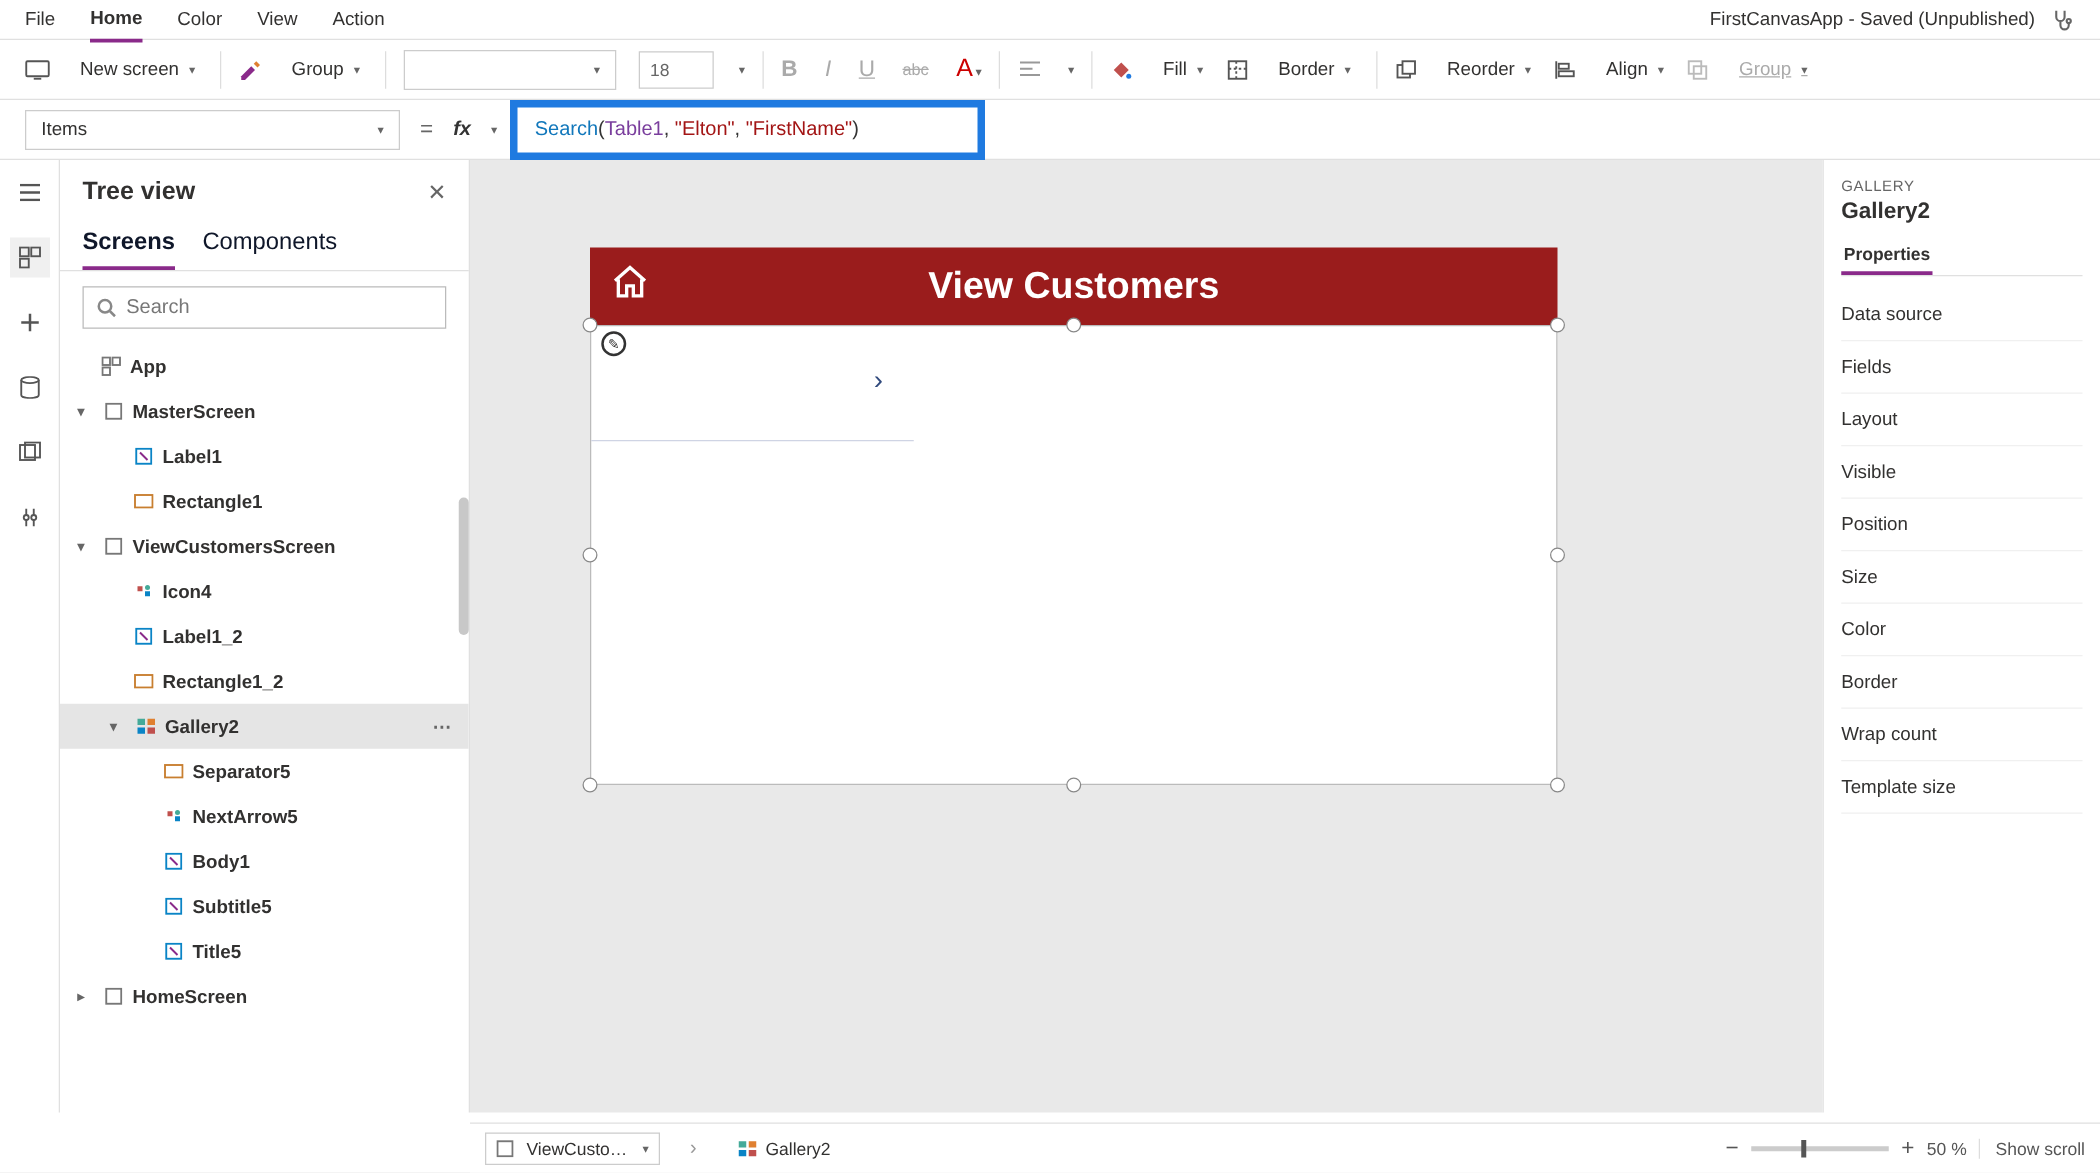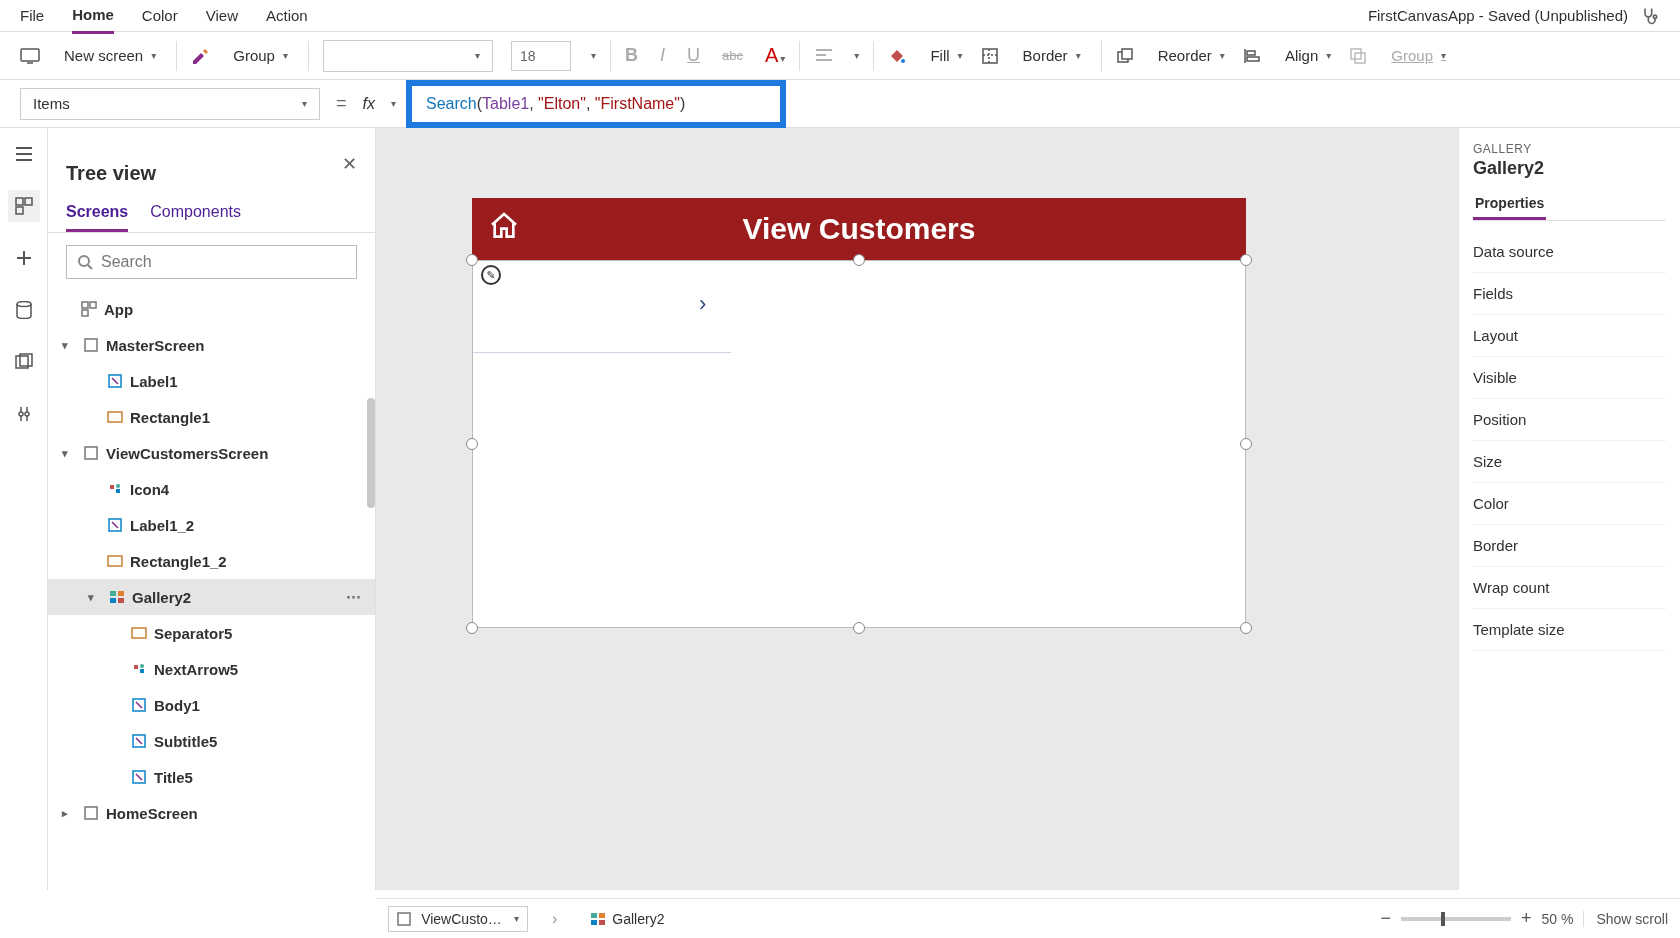--- a/index.html
+++ b/index.html
@@ -17,43 +17,43 @@
 .ribbon .sep { width:1px; height:30px; background:#ddd; margin:0 14px; }
 .ribbon .grp { display:flex; align-items:center; gap:18px; }
 .ribbon .txtbtn { display:flex; align-items:center; gap:6px; font-size:15px; color:#323130; cursor:pointer; padding:4px 6px; }
 .ribbon .fsz { width:60px; height:30px; border:1px solid #ccc; font-size:14px; padding:2px 8px; color:#666; }
 .chev { font-size:10px; color:#666; margin-left:2px; }
 
 
 .formulabar { display:flex; align-items:center; height:48px; border-bottom:1px solid #e0e0e0; padding:0 20px; gap:10px; background:#fff;}
 .prop-select { width:300px; height:32px; border:1px solid #ccc; padding:0 12px; font-size:15px; display:flex; align-items:center; justify-content:space-between; }
 .eq { font-size:18px; color:#666; margin:0 6px; }
-.fx { font-style:italic; font-size:16px; color:#333; margin-right:4px; }
+.fx { font-style:italic; font-size:16px; color:#333; margin-right:4px;font-weight:bold; }
 .formula-input { flex:1; height:36px; display:flex; align-items:center; padding:0 6px; font-family:Consolas,monospace; font-size:16px; position:relative; }
 .formula-highlight { position:absolute; left:0; top:-6px; bottom:-6px; width:380px; border:6px solid #1f7ae0; pointer-events:none; }
 .tok-fn { color:#1177bb; }
 .tok-name { color:#7a3e9d; }
 .tok-str { color:#a31515; }
 .tok { color:#333; }
 
 
 .main { display:flex; height:calc(100% - 40px - 48px - 48px - 40px); }
 
 
 .rail { width:48px; border-right:1px solid #e0e0e0; display:flex; flex-direction:column; align-items:center; padding-top:10px; gap:20px; }
 .rail .ritem { width:32px; height:32px; display:flex; align-items:center; justify-content:center; color:#555; cursor:pointer; }
 .rail .ritem.selected { background:#f0f0f0; }
 
 
 .treepane { width:328px; border-right:1px solid #e0e0e0; display:flex; flex-direction:column; position:relative;}
 .treepane .hdr { display:flex; align-items:center; justify-content:space-between; padding:14px 18px 6px; }
-.treepane .hdr h2 { font-size:20px; font-weight:600;margin-top:20px; }
+.treepane .hdr h2 { font-size:20px; font-weight:600; }
 .treepane .close { font-size:18px; color:#666; cursor:pointer; }
 .tabs { display:flex; gap:22px; padding:4px 18px 0; border-bottom:1px solid #e0e0e0; }
-.tabs .tab { font-size:16px; color:#4c1d95; padding:8px 0; cursor:pointer; }
+.tabs .tab { font-size:19px; color:#0f172a; padding:8px 0; cursor:pointer; }
 .tabs .tab.active { font-weight:600; border-bottom:3px solid #8a2a8a; }
 .searchwrap { padding:12px 18px; }
 .searchbox { width:100%; height:34px; border:1px solid #bbb; display:flex; align-items:center; gap:8px; padding:0 10px; color:#777; }
 .tree { flex:1; overflow:auto; padding-bottom:20px;font-weight:bold;}
 .node { display:flex; align-items:center; height:36px; padding:0 12px; font-size:15px; color:#323130; cursor:pointer; gap:6px; }
 .node.selected { background:#e5e5e5; }
 .node .exp { width:14px; color:#666; font-size:11px; }
 .node .ic { width:18px; height:18px; display:flex; align-items:center; justify-content:center; color:#7a7a7a; }
 .node .more { margin-left:auto; color:#666; letter-spacing:2px; }
 .ind2 { padding-left:58px; }

